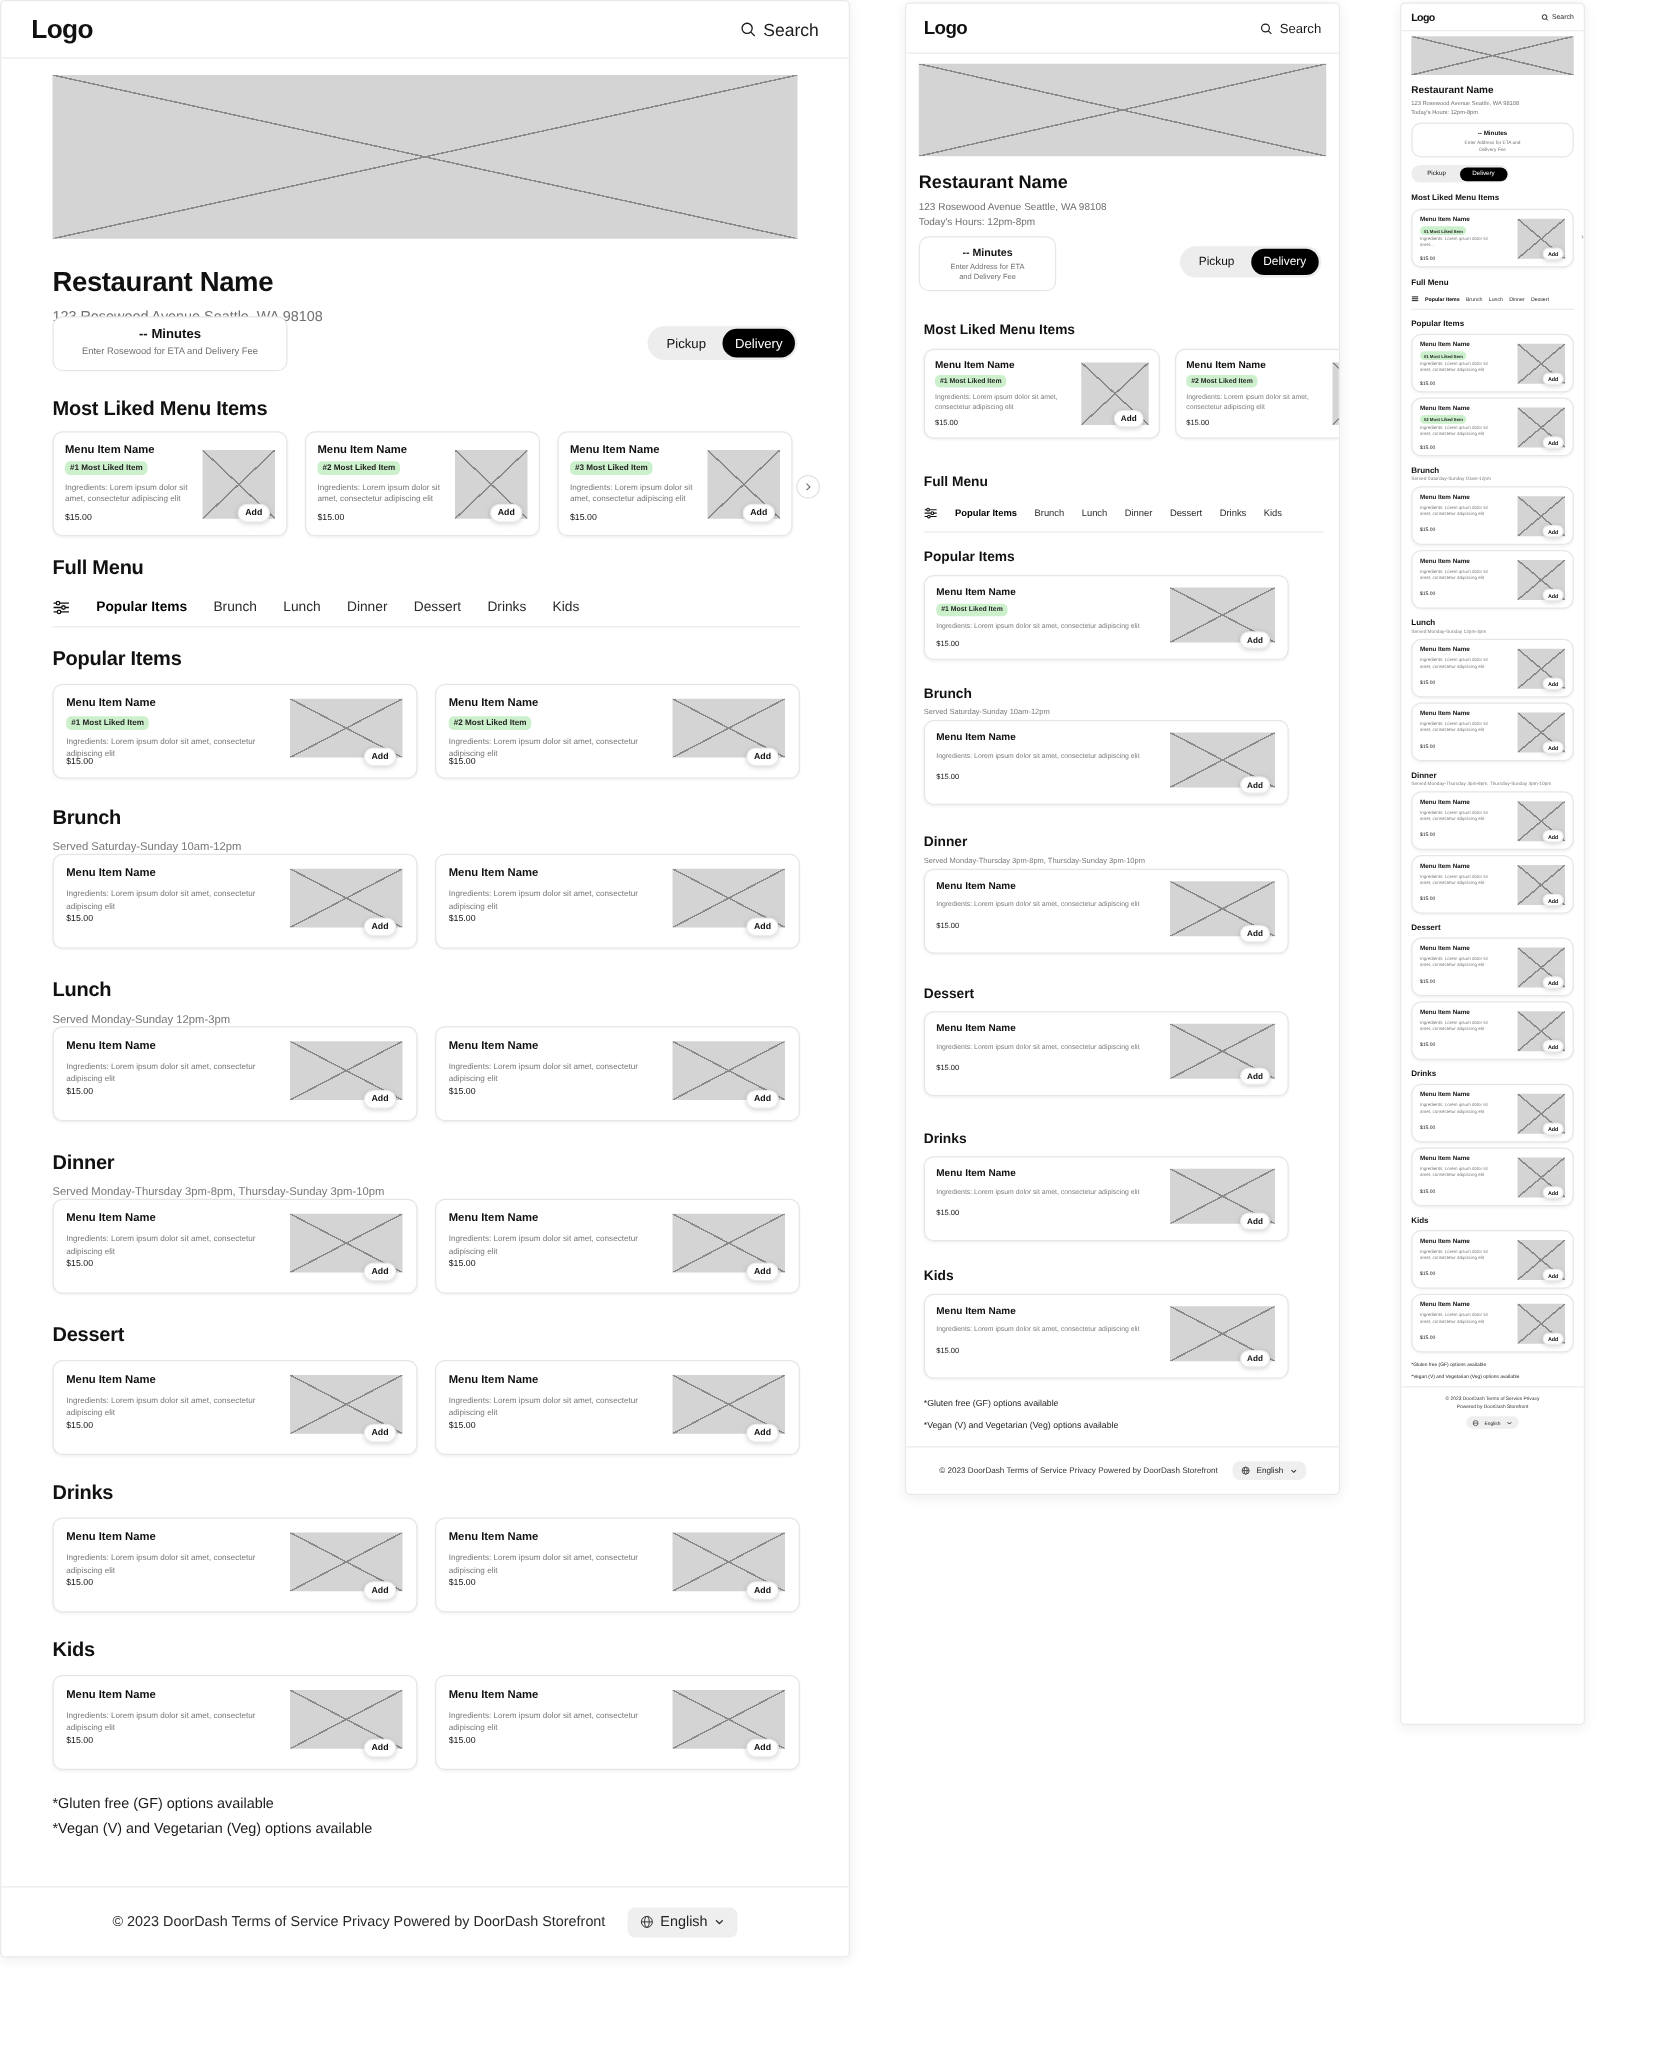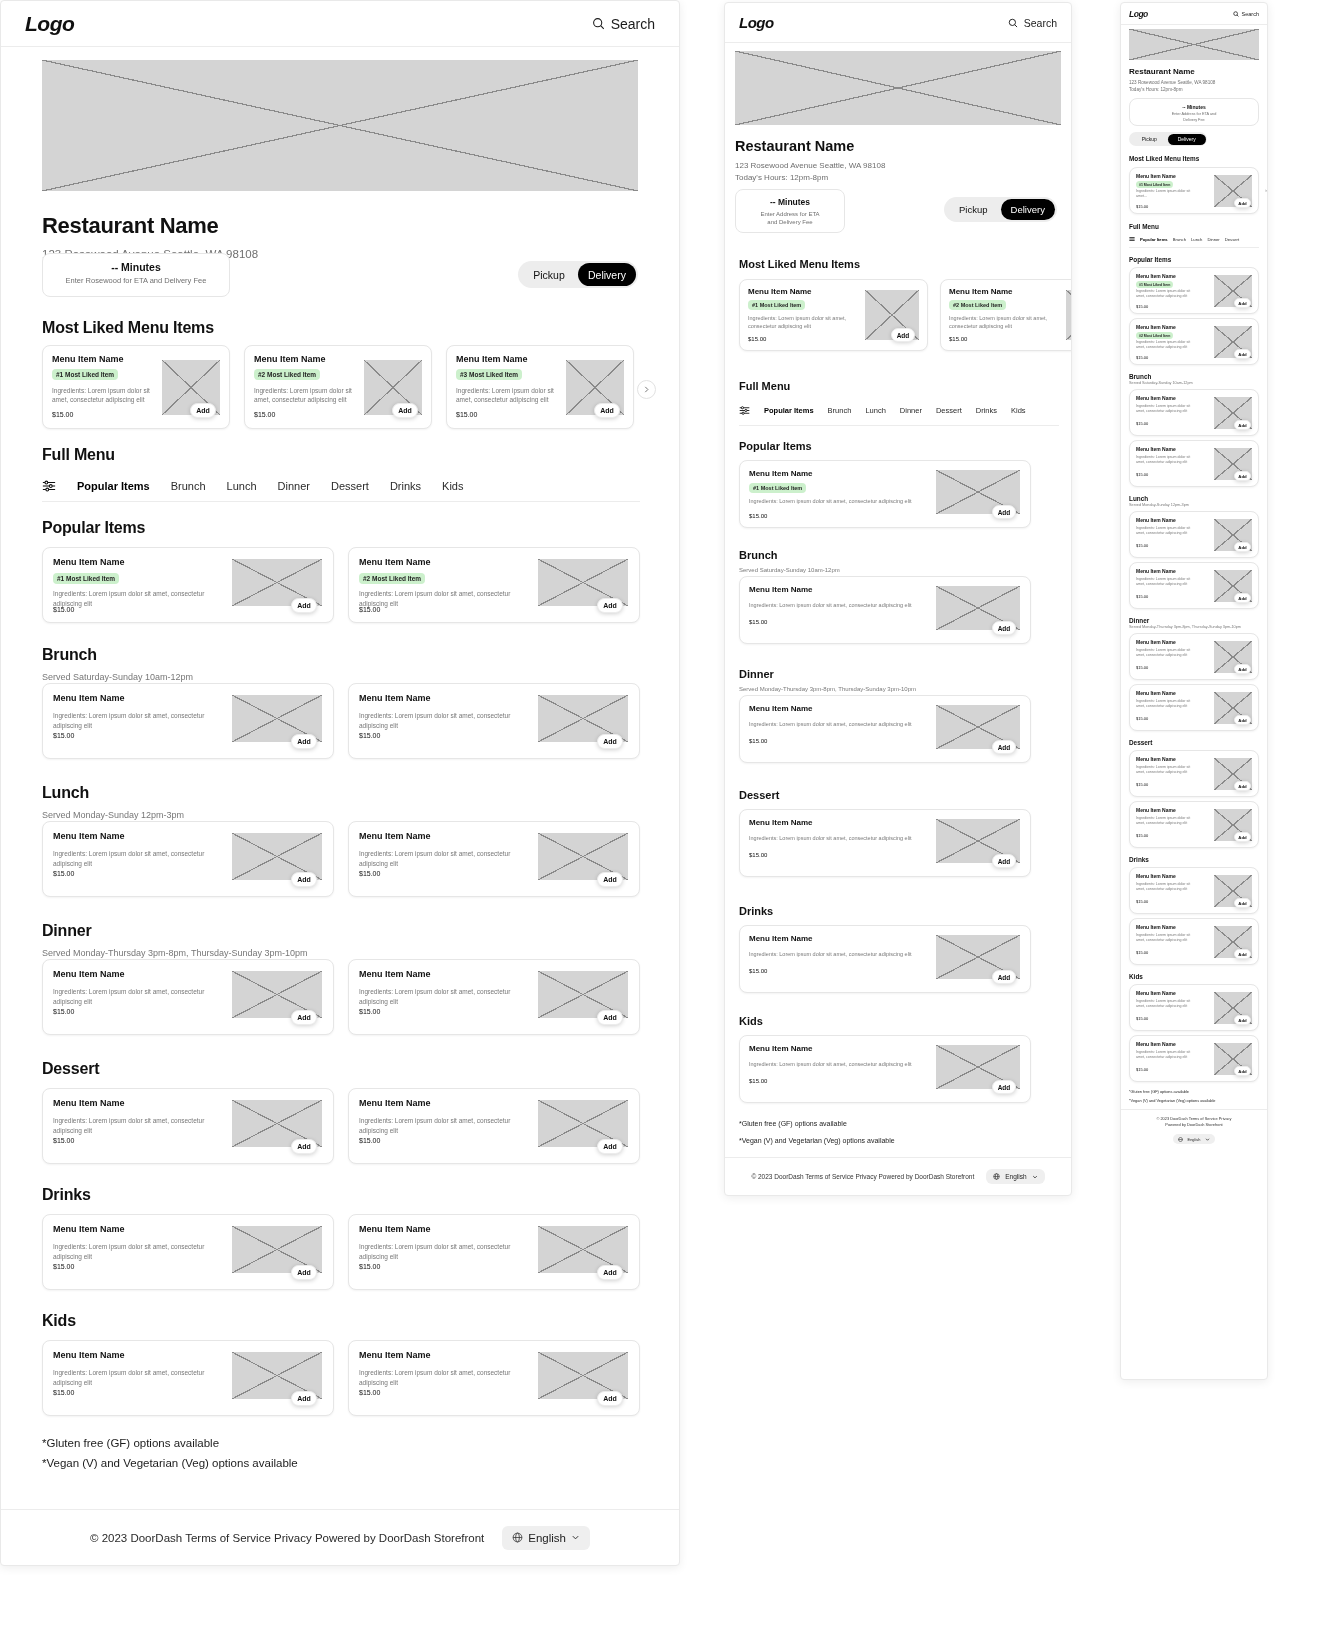--- a/index.html
+++ b/index.html
@@ -29,21 +29,21 @@
     display:inline-block; background:#ccf0cc; color:#1f1f1f;
     border-radius:4px; font-weight:600;
   }
   .addbtn {
     position:absolute; background:#fff; border:1px solid #ececec;
     border-radius:999px; box-shadow:0 1px 4px rgba(0,0,0,.18);
     display:flex; align-items:center; justify-content:center;
     font-weight:700; color:#111;
   }
   .muted { color:#707070; }
-  .logo { font-style:italic; font-weight:800; letter-spacing:-0.5px; }
+  .logo { font-weight:800; letter-spacing:-0.5px; }
   .toggle { display:flex; background:#ededed; border-radius:999px; align-items:center; }
   .toggle .seg { border-radius:999px; display:flex; align-items:center; justify-content:center; }
   .toggle .seg.on { background:#000; color:#fff; }
   .toggle .seg.off { color:#111; }
   .eta { border:1px solid #e6e6e6; border-radius:8px; text-align:center; background:#fff; }
   .hr { background:#ececec; height:1px; width:100%; }
   .tabs { display:flex; align-items:center; }
   .tabs .t { color:#2b2b2b; white-space:nowrap; }
   .tabs .t.active { font-weight:700; color:#000; }
   .langsel {

